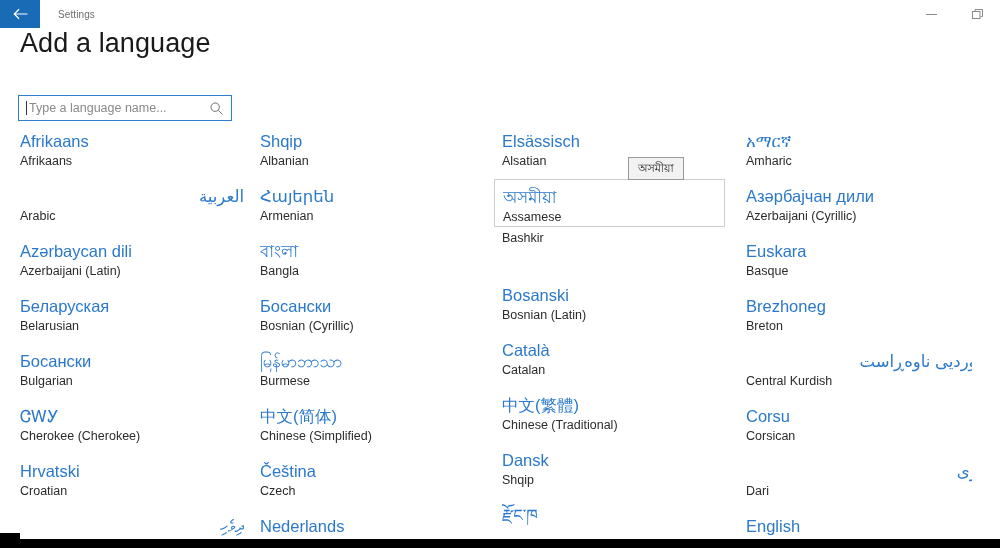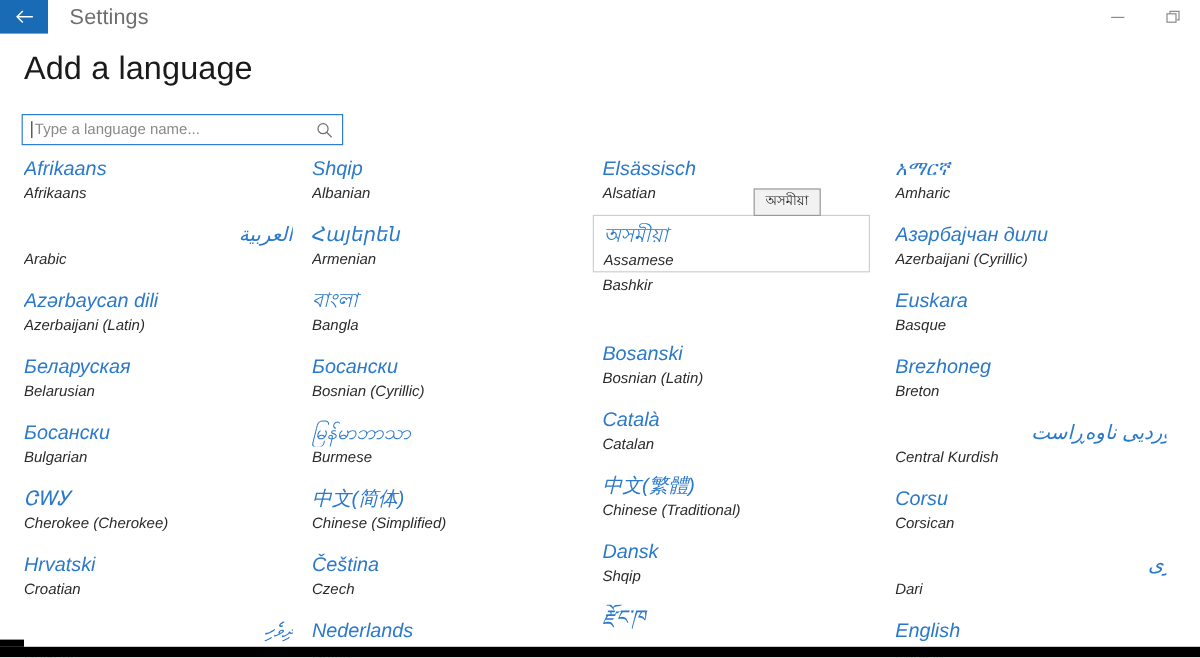--- a/index.html
+++ b/index.html
@@ -40,21 +40,21 @@
     justify-content: center;
     cursor: pointer;
     flex: 0 0 auto;
   }
   .back-button svg { display: block; }
 
   .app-title {
     display: flex;
     align-items: center;
     padding-left: 18px;
-    font-size: 18px;
+    font-size: 10px;
     color: #6e6e6e;
     letter-spacing: 0.1px;
     white-space: nowrap;
   }
 
   .titlebar-spacer { flex: 1 1 auto; }
 
   .win-controls {
     display: flex;
     align-items: stretch;
@@ -67,34 +67,34 @@
     align-items: center;
     justify-content: center;
     cursor: pointer;
   }
   .win-btn svg { display: block; }
 
   
   .page-title {
     position: absolute;
     left: 20px;
-    top: 42px;
+    top: 28px;
     font-size: 27px;
     font-weight: 300;
     color: #1a1a1a;
     letter-spacing: 0.1px;
     white-space: nowrap;
   }
 
   
   .search-wrap {
     position: absolute;
     left: 18px;
     top: 95px;
-    width: 268px;
+    width: 214px;
     height: 26px;
     border: 1px solid #2e7dd1;
     background: #ffffff;
     display: flex;
     align-items: center;
     padding: 0 4px 0 7px;
   }
   .caret {
     width: 1px;
     height: 14px;
@@ -117,21 +117,20 @@
   .search-icon { flex: 0 0 auto; display: flex; align-items: center; padding-right: 3px; cursor: pointer; }
 
   
   .lang-grid {
     position: absolute;
     left: 0;
     top: 128px;
     width: 972px;
     height: 420px;
     overflow: hidden;
-    font-style: italic;
   }
 
   .lang-col {
     position: absolute;
     top: 0;
     width: 230px;
   }
   .col-0 { left: 20px; }
   .col-1 { left: 260px; }
   .col-2 { left: 502px; }

